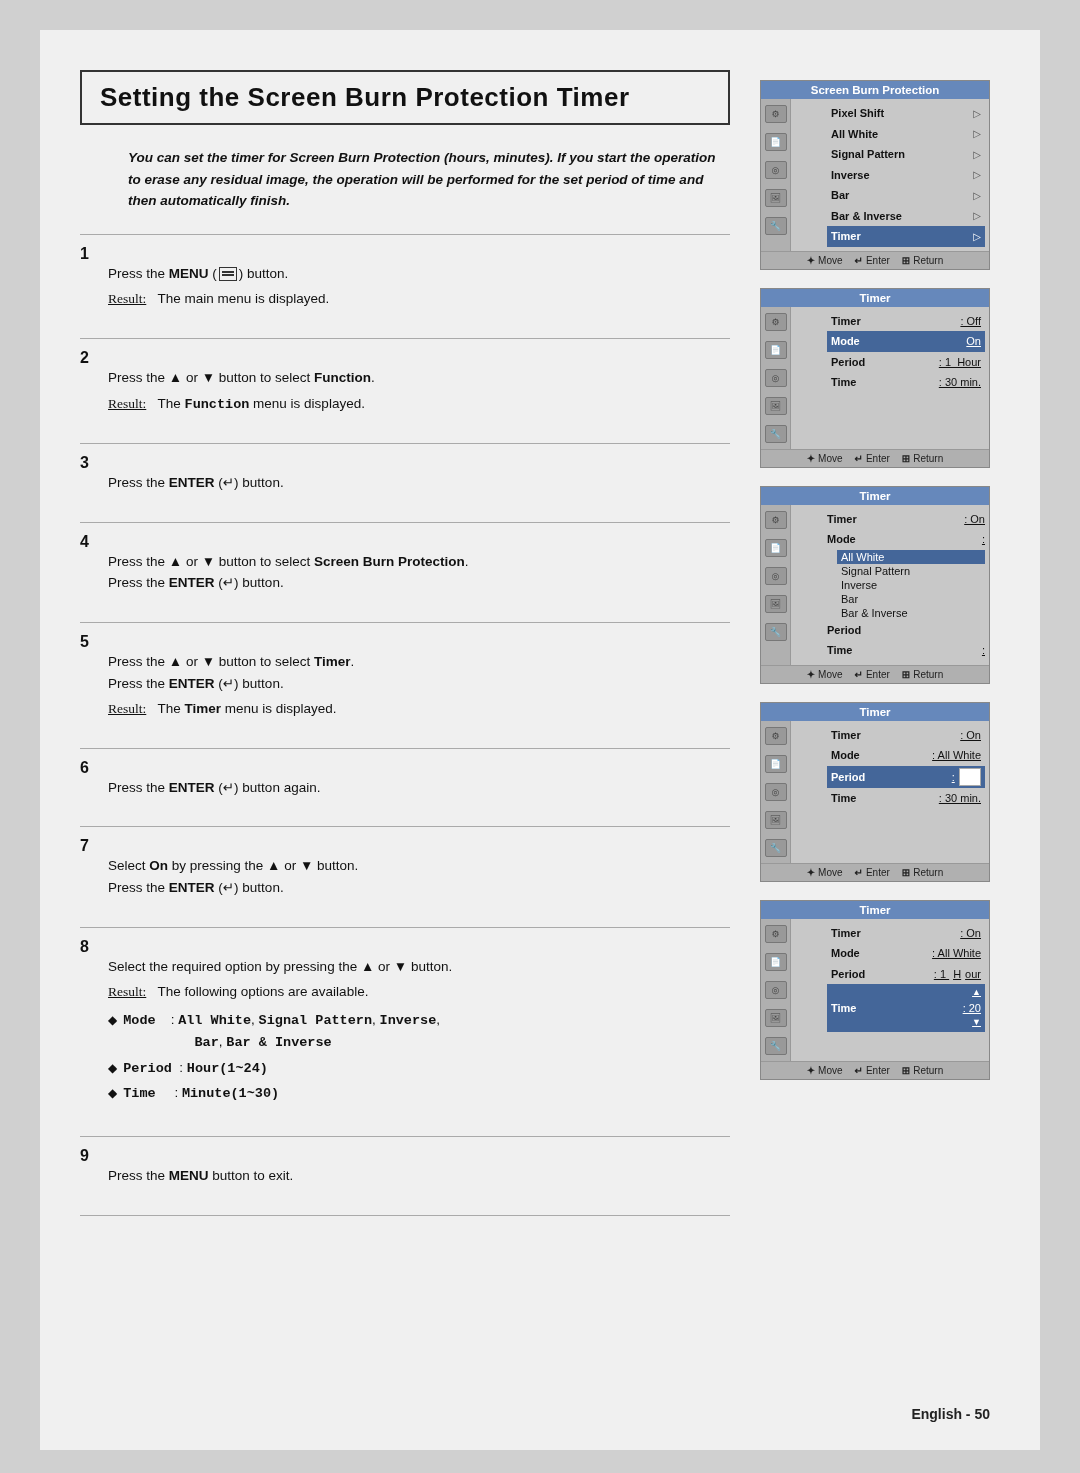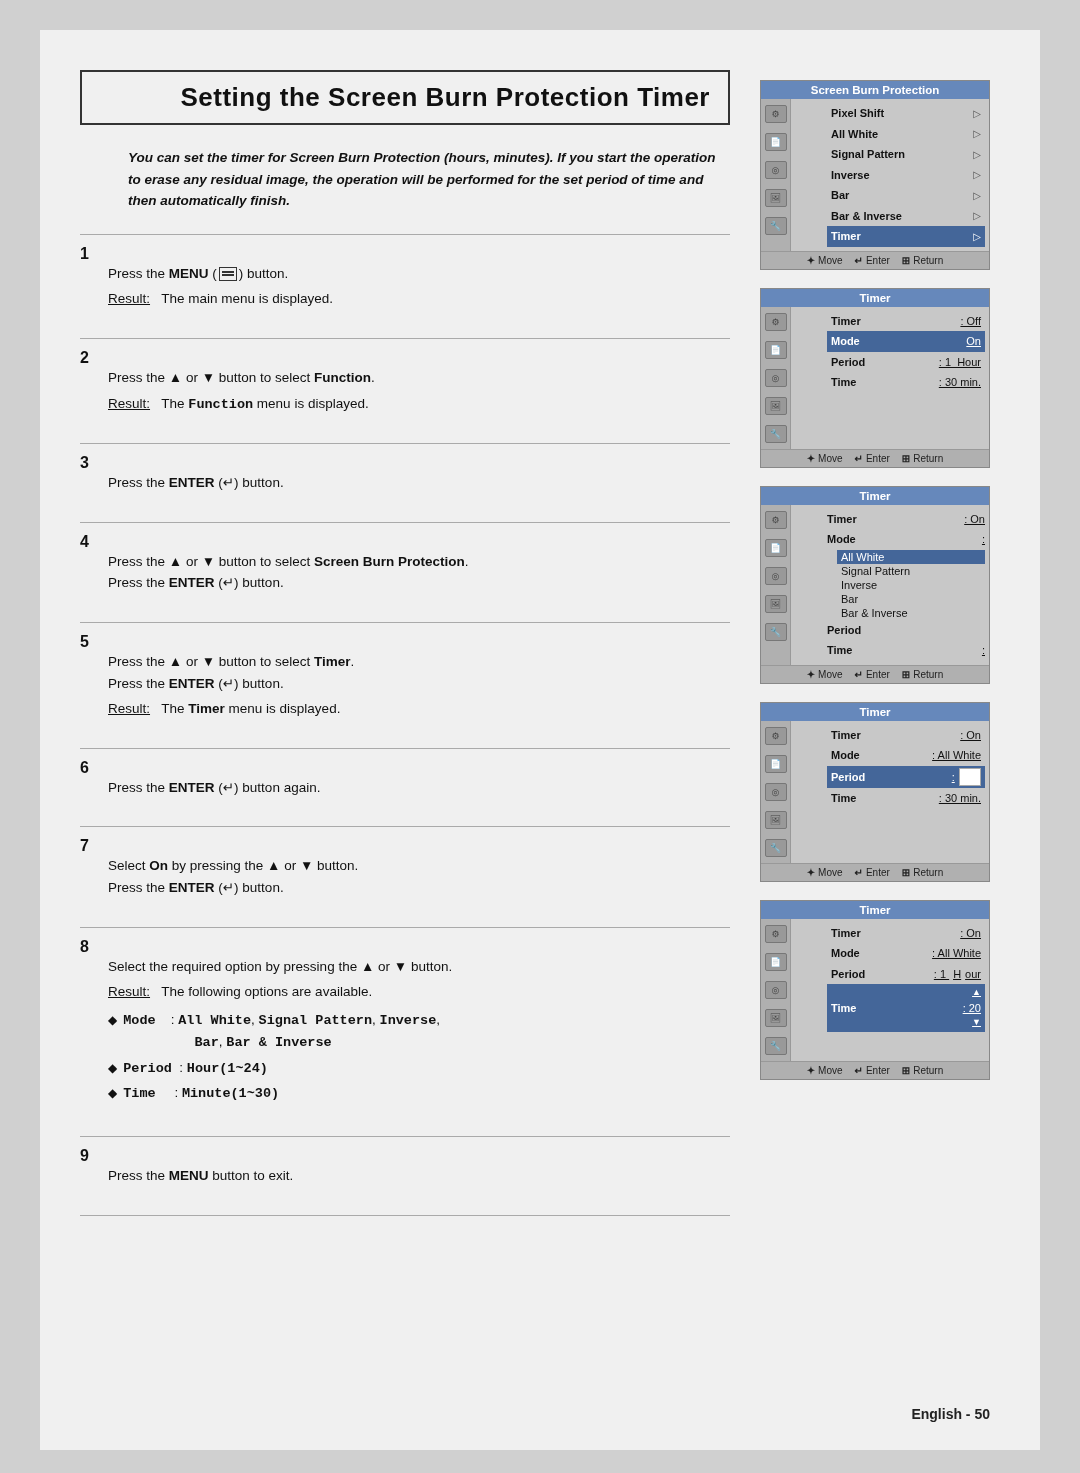--- a/index.html
+++ b/index.html
@@ -36,21 +36,20 @@
       padding-top: 10px;
     }
 
     
     .title-box {
       border: 2px solid #333;
       padding: 10px 18px;
       margin-bottom: 22px;
       display: inline-block;
       width: 100%;
-      text-align: right;
     }
     .title-text {
       font-size: 26px;
       font-weight: 900;
       color: #111;
       letter-spacing: 0.5px;
     }
 
     
     .intro {
@@ -93,20 +92,21 @@
     .step-content b, .step-content strong {
       font-weight: bold;
     }
     .step-content .result-line {
       display: block;
       margin-top: 4px;
     }
     .result-label {
       text-decoration: underline;
       font-weight: normal;
+      font-family: Liberation Serif, serif;
     }
     .bullet-list {
       list-style: none;
       margin-top: 6px;
       padding-left: 0;
     }
     .bullet-list li {
       display: flex;
       gap: 6px;
       margin-bottom: 3px;

